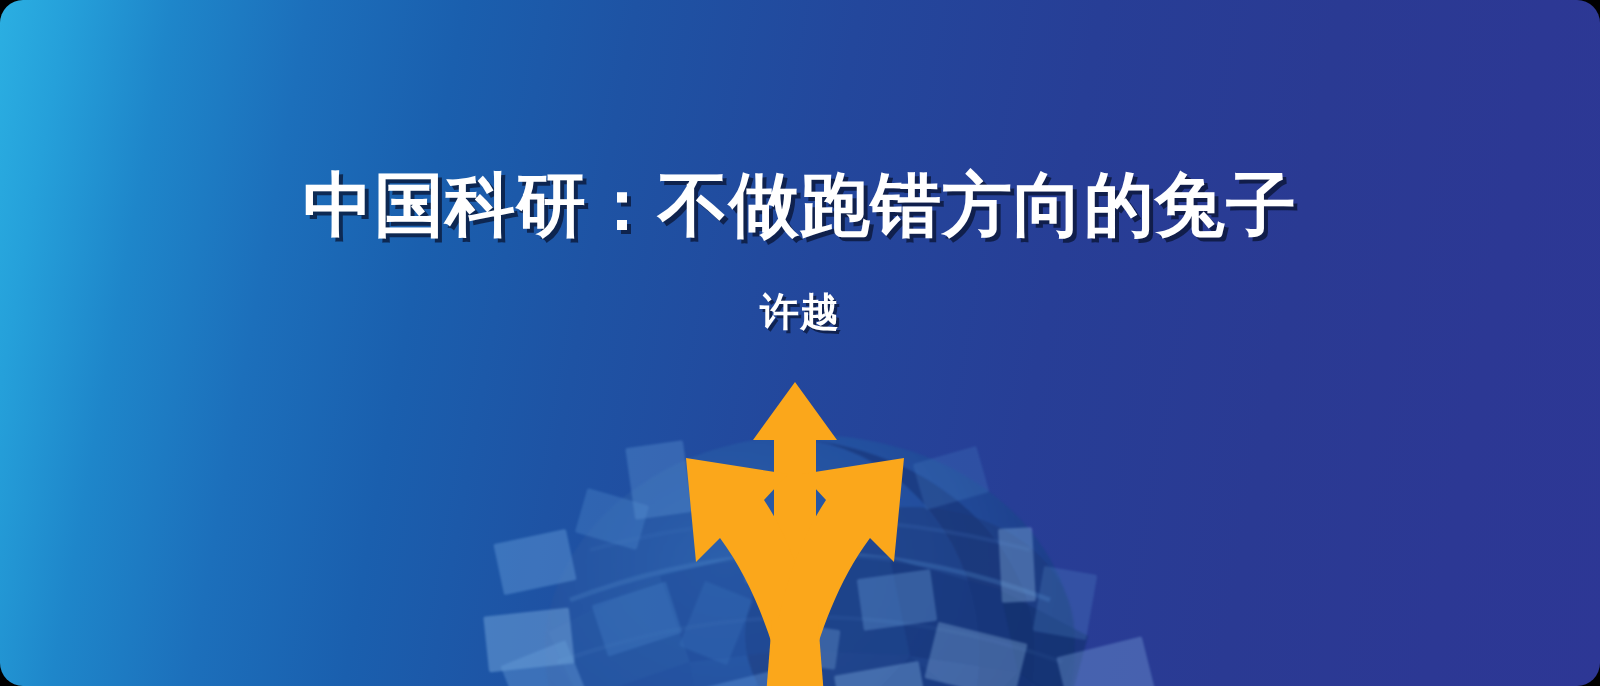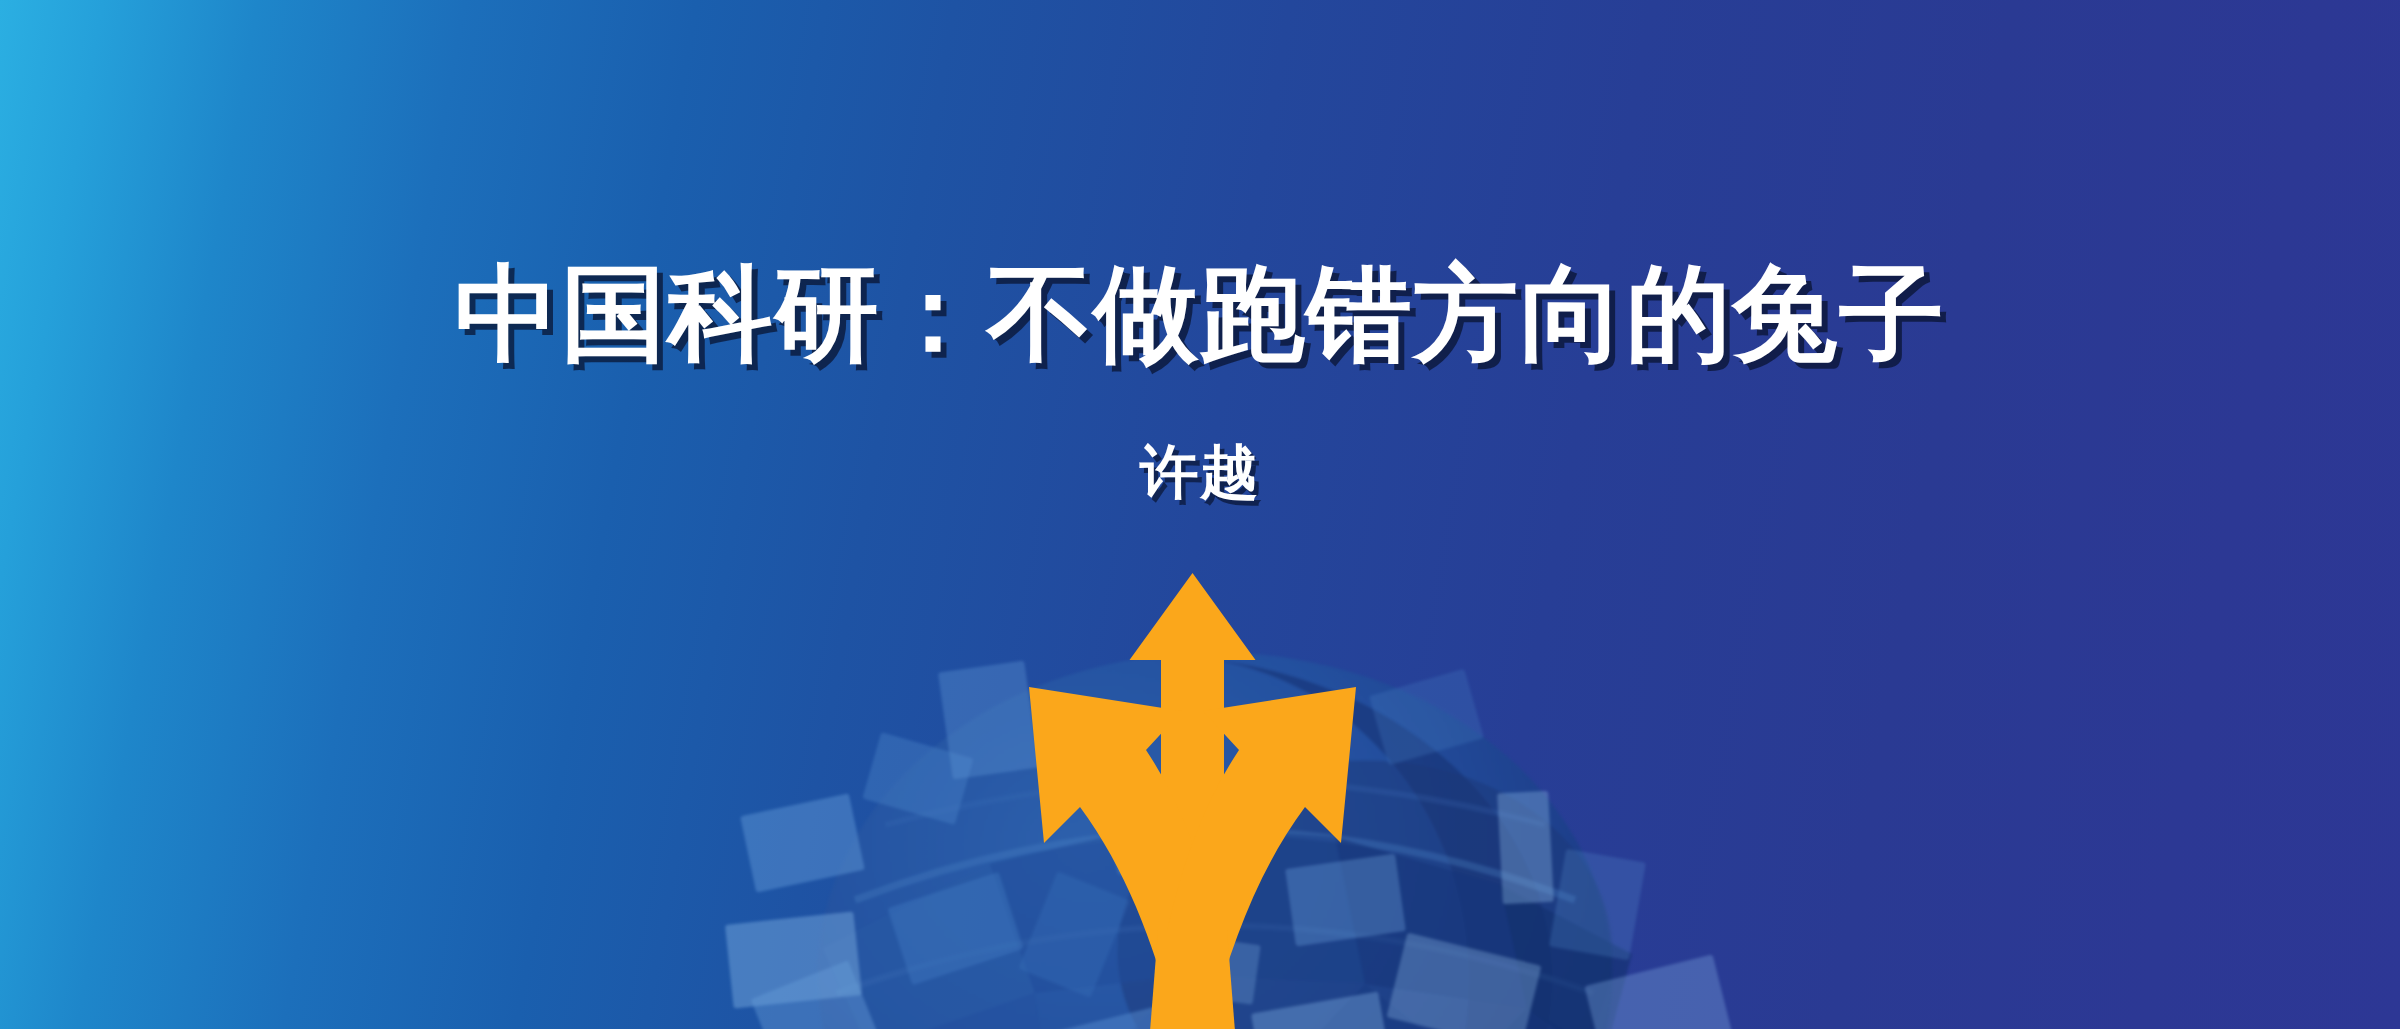--- a/index.html
+++ b/index.html
@@ -5,21 +5,22 @@
   html, body {
     margin: 0;
     padding: 0;
     background: #000;
   }
   #slide {
     position: relative;
     width: 1600px;
     height: 686px;
     overflow: hidden;
-    font-family: Liberation Serif, serif;
+    font-family: Liberation Mono, monospace;
+    border-radius: 23px;
   }
 
   
   .bg-gradient {
     position: absolute;
     inset: 0;
     background: linear-gradient(100deg,
         #2BAFE2 0%,
         #25A0DA 4%,
         #1E86CA 10%,

